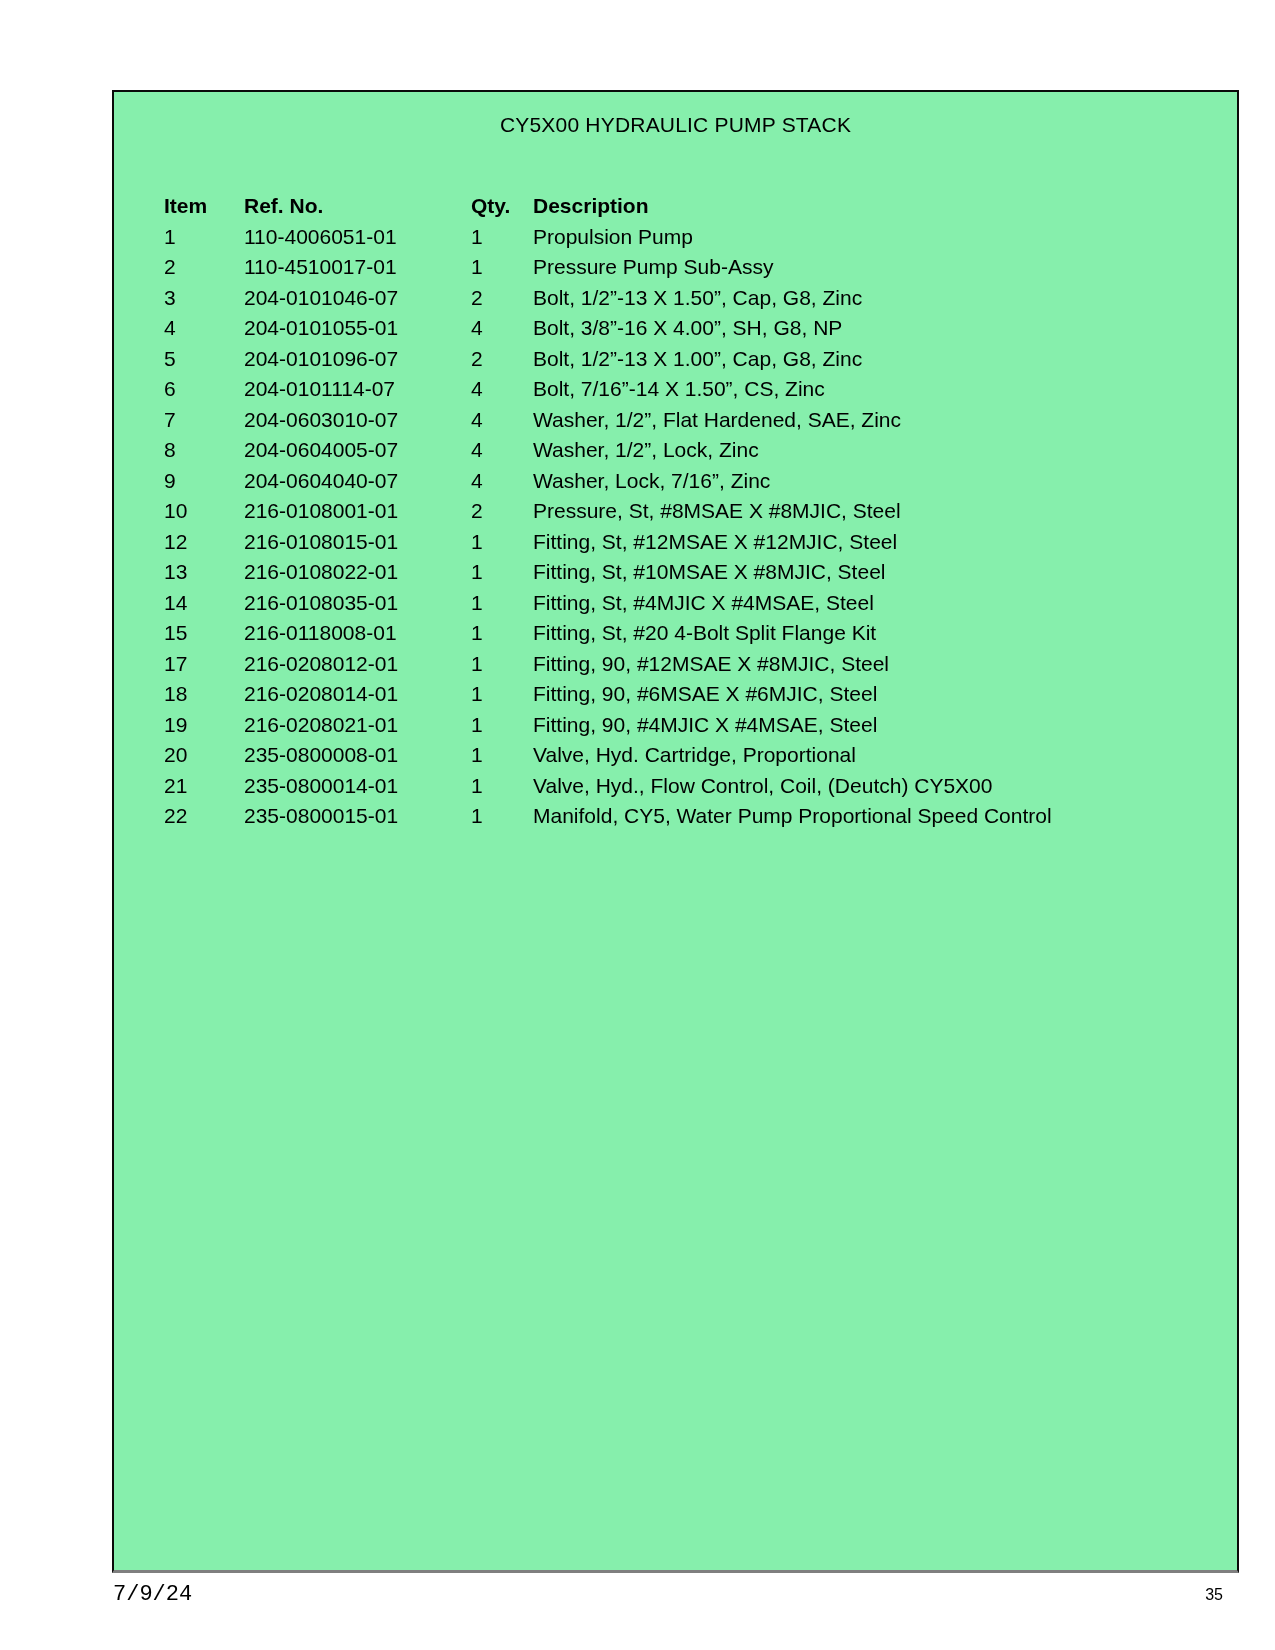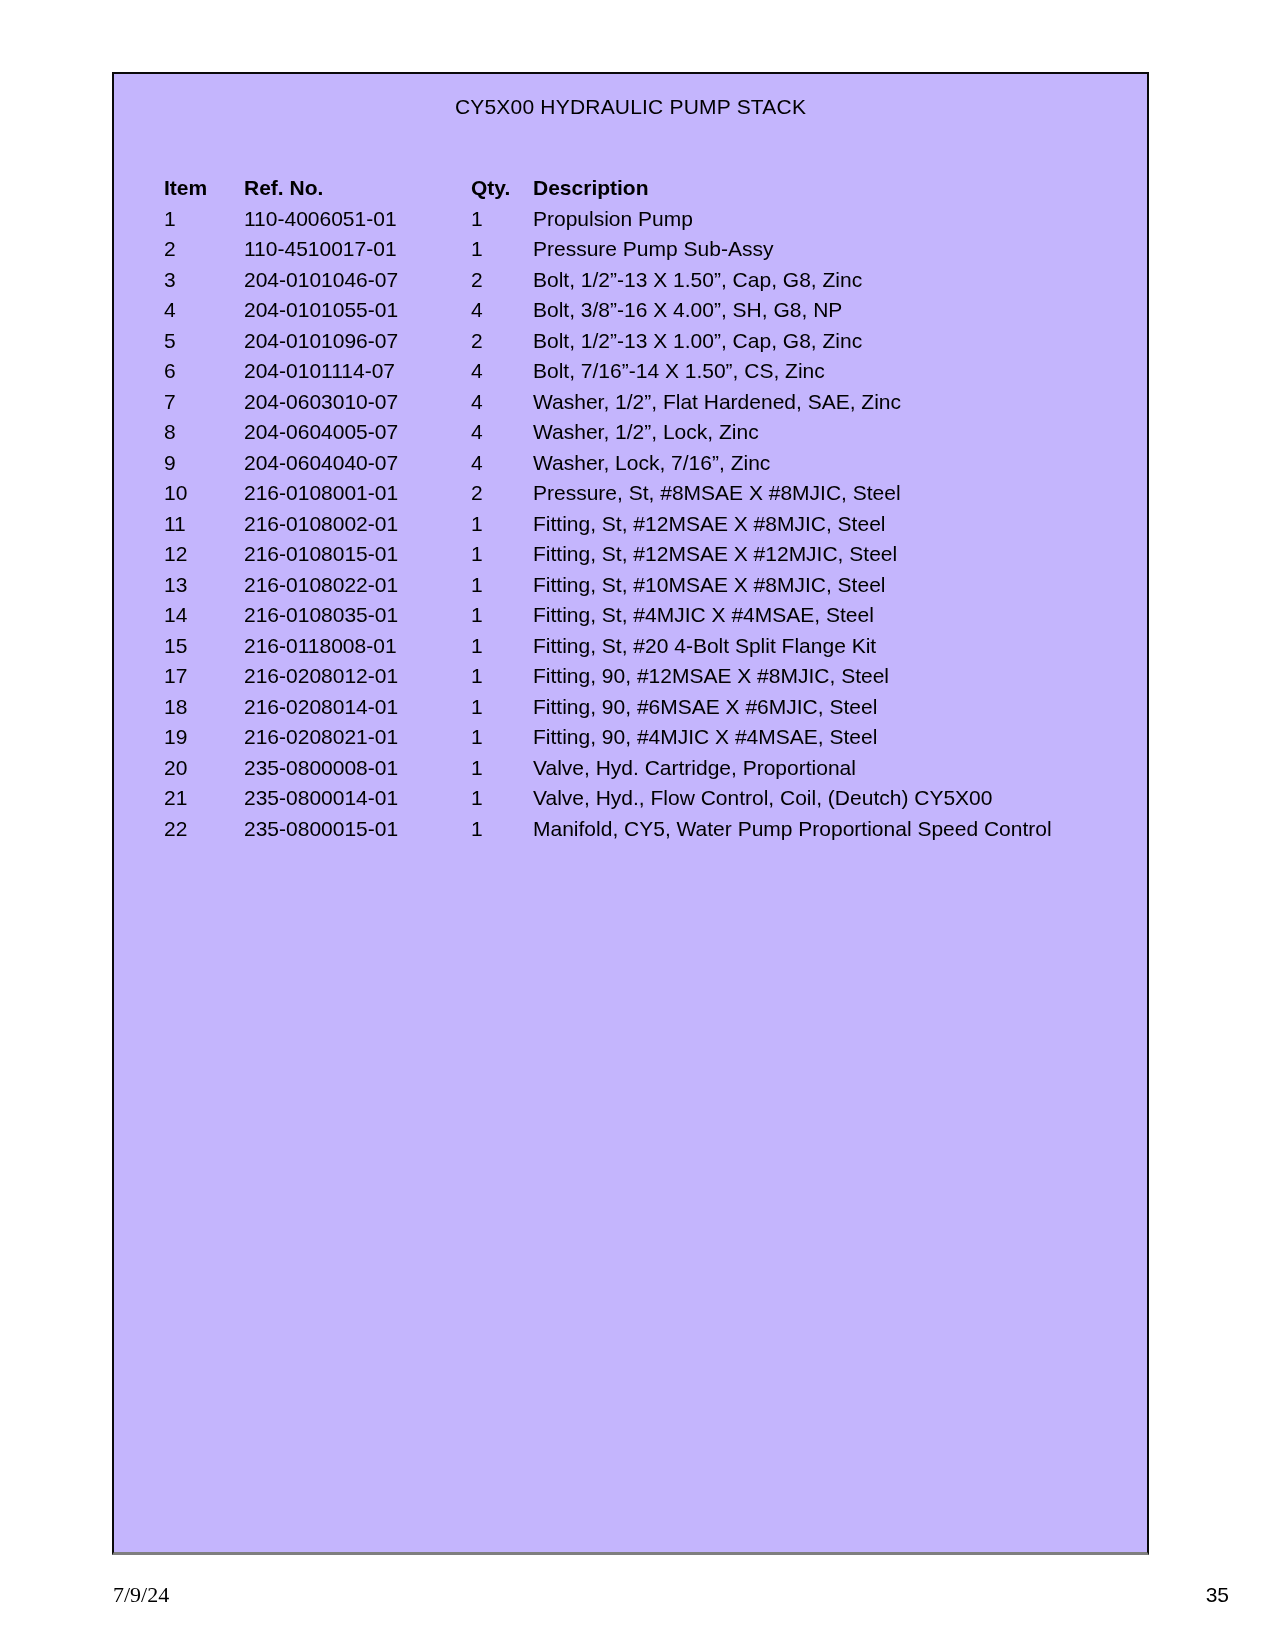--- a/index.html
+++ b/index.html
@@ -14,24 +14,24 @@
   .page {
     position: relative;
     width: 1275px;
     height: 1650px;
     background: #ffffff;
     overflow: hidden;
   }
   .sheet {
     position: absolute;
     left: 112px;
-    top: 72px;
-    width: 1037px;
+    top: 90px;
+    width: 1127px;
     height: 1483px;
-    background: #c4b5fd;
+    background: #86efac;
     border: 2px solid #0a0a0a;
     border-bottom: 3px solid #7f7f7f;
   }
   .doc-title {
     margin-top: 20px;
     text-align: center;
     font-size: 21px;
     line-height: 26px;
     font-weight: normal;
     letter-spacing: 0.2px;
@@ -61,32 +61,32 @@
     top: 1582px;
     width: 1127px;
     height: 30px;
     font-size: 20px;
     line-height: 26px;
   }
   .footer-date {
     position: absolute;
     left: 1px;
     top: 0;
-    font-family: Liberation Serif, serif;
+    font-family: Liberation Mono, monospace;
     font-size: 22px;
   }
   .footer-center {
     text-align: center;
     font-size: 20px;
   }
   .footer-page {
     position: absolute;
-    right: 10px;
+    right: 16px;
     top: 0;
-    font-size: 21px;
+    font-size: 16px;
     margin-left: 36px;
   }
 </style>
 </head>
 <body>
 
 <div class="page">
 
   <div class="sheet">
 
@@ -162,26 +162,20 @@
             <td>4</td>
             <td>Washer, Lock, 7/16”, Zinc</td>
           </tr>
           <tr>
             <td>10</td>
             <td>216-0108001-01</td>
             <td>2</td>
             <td>Pressure, St, #8MSAE X #8MJIC, Steel</td>
           </tr>
           <tr>
-            <td>11</td>
-            <td>216-0108002-01</td>
-            <td>1</td>
-            <td>Fitting, St, #12MSAE X #8MJIC, Steel</td>
-          </tr>
-          <tr>
             <td>12</td>
             <td>216-0108015-01</td>
             <td>1</td>
             <td>Fitting, St, #12MSAE X #12MJIC, Steel</td>
           </tr>
           <tr>
             <td>13</td>
             <td>216-0108022-01</td>
             <td>1</td>
             <td>Fitting, St, #10MSAE X #8MJIC, Steel</td>

